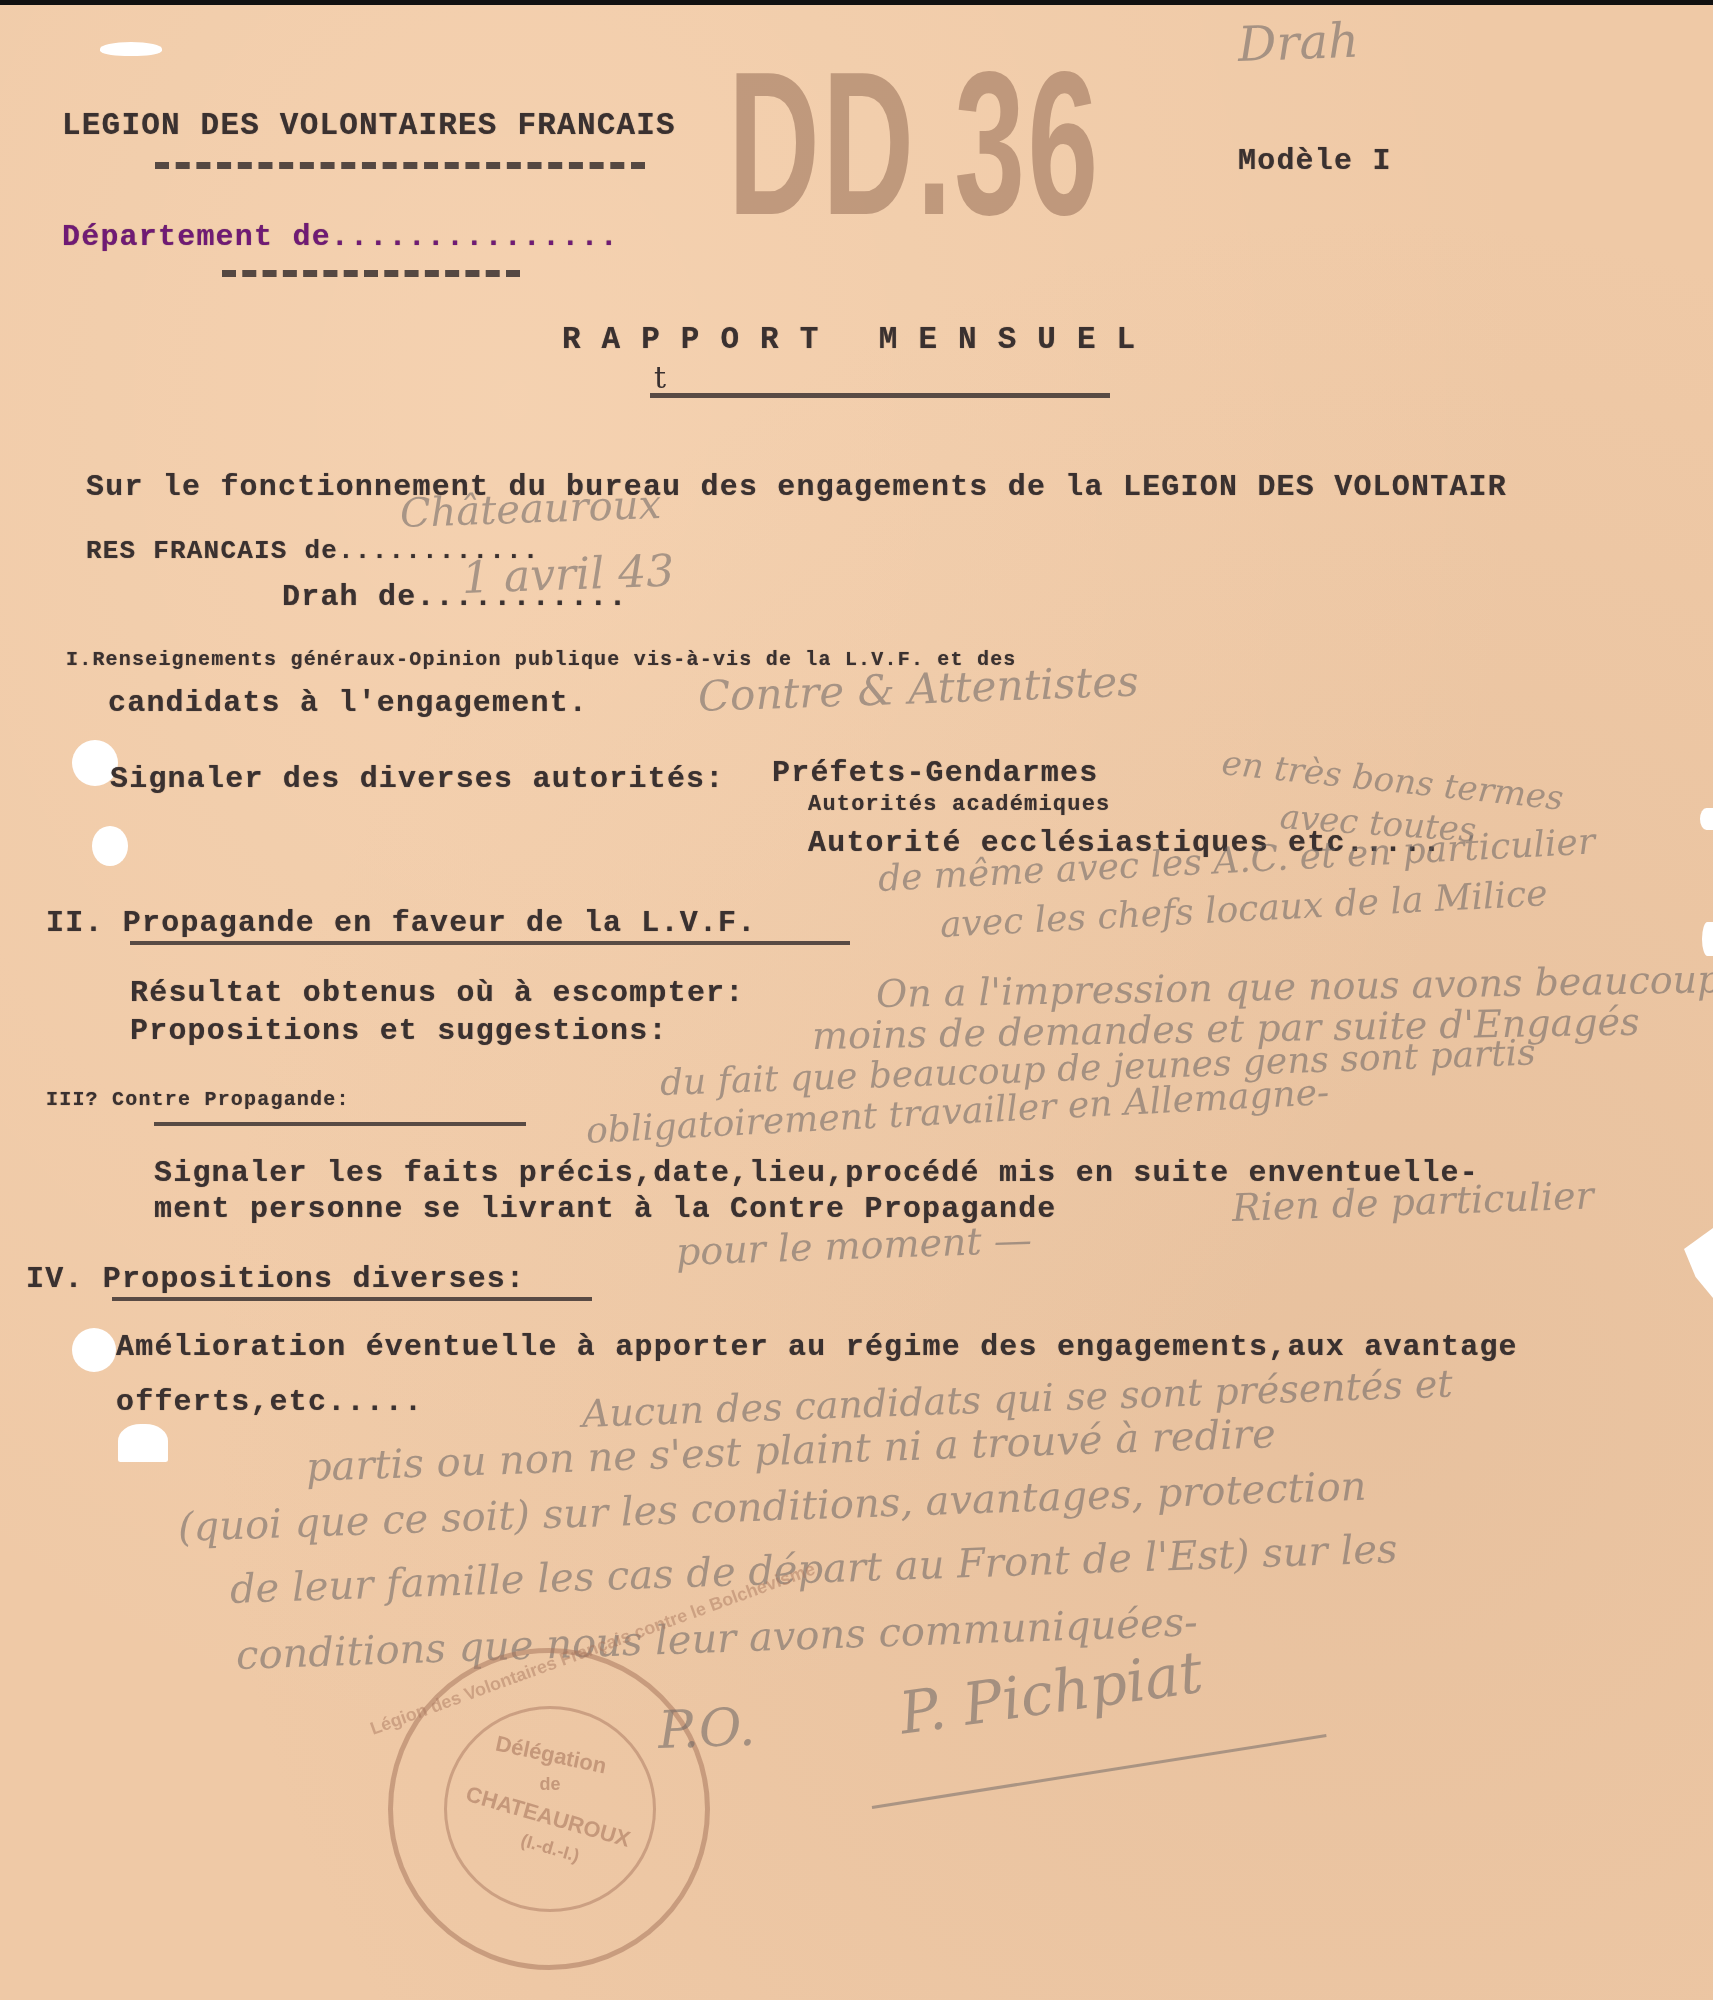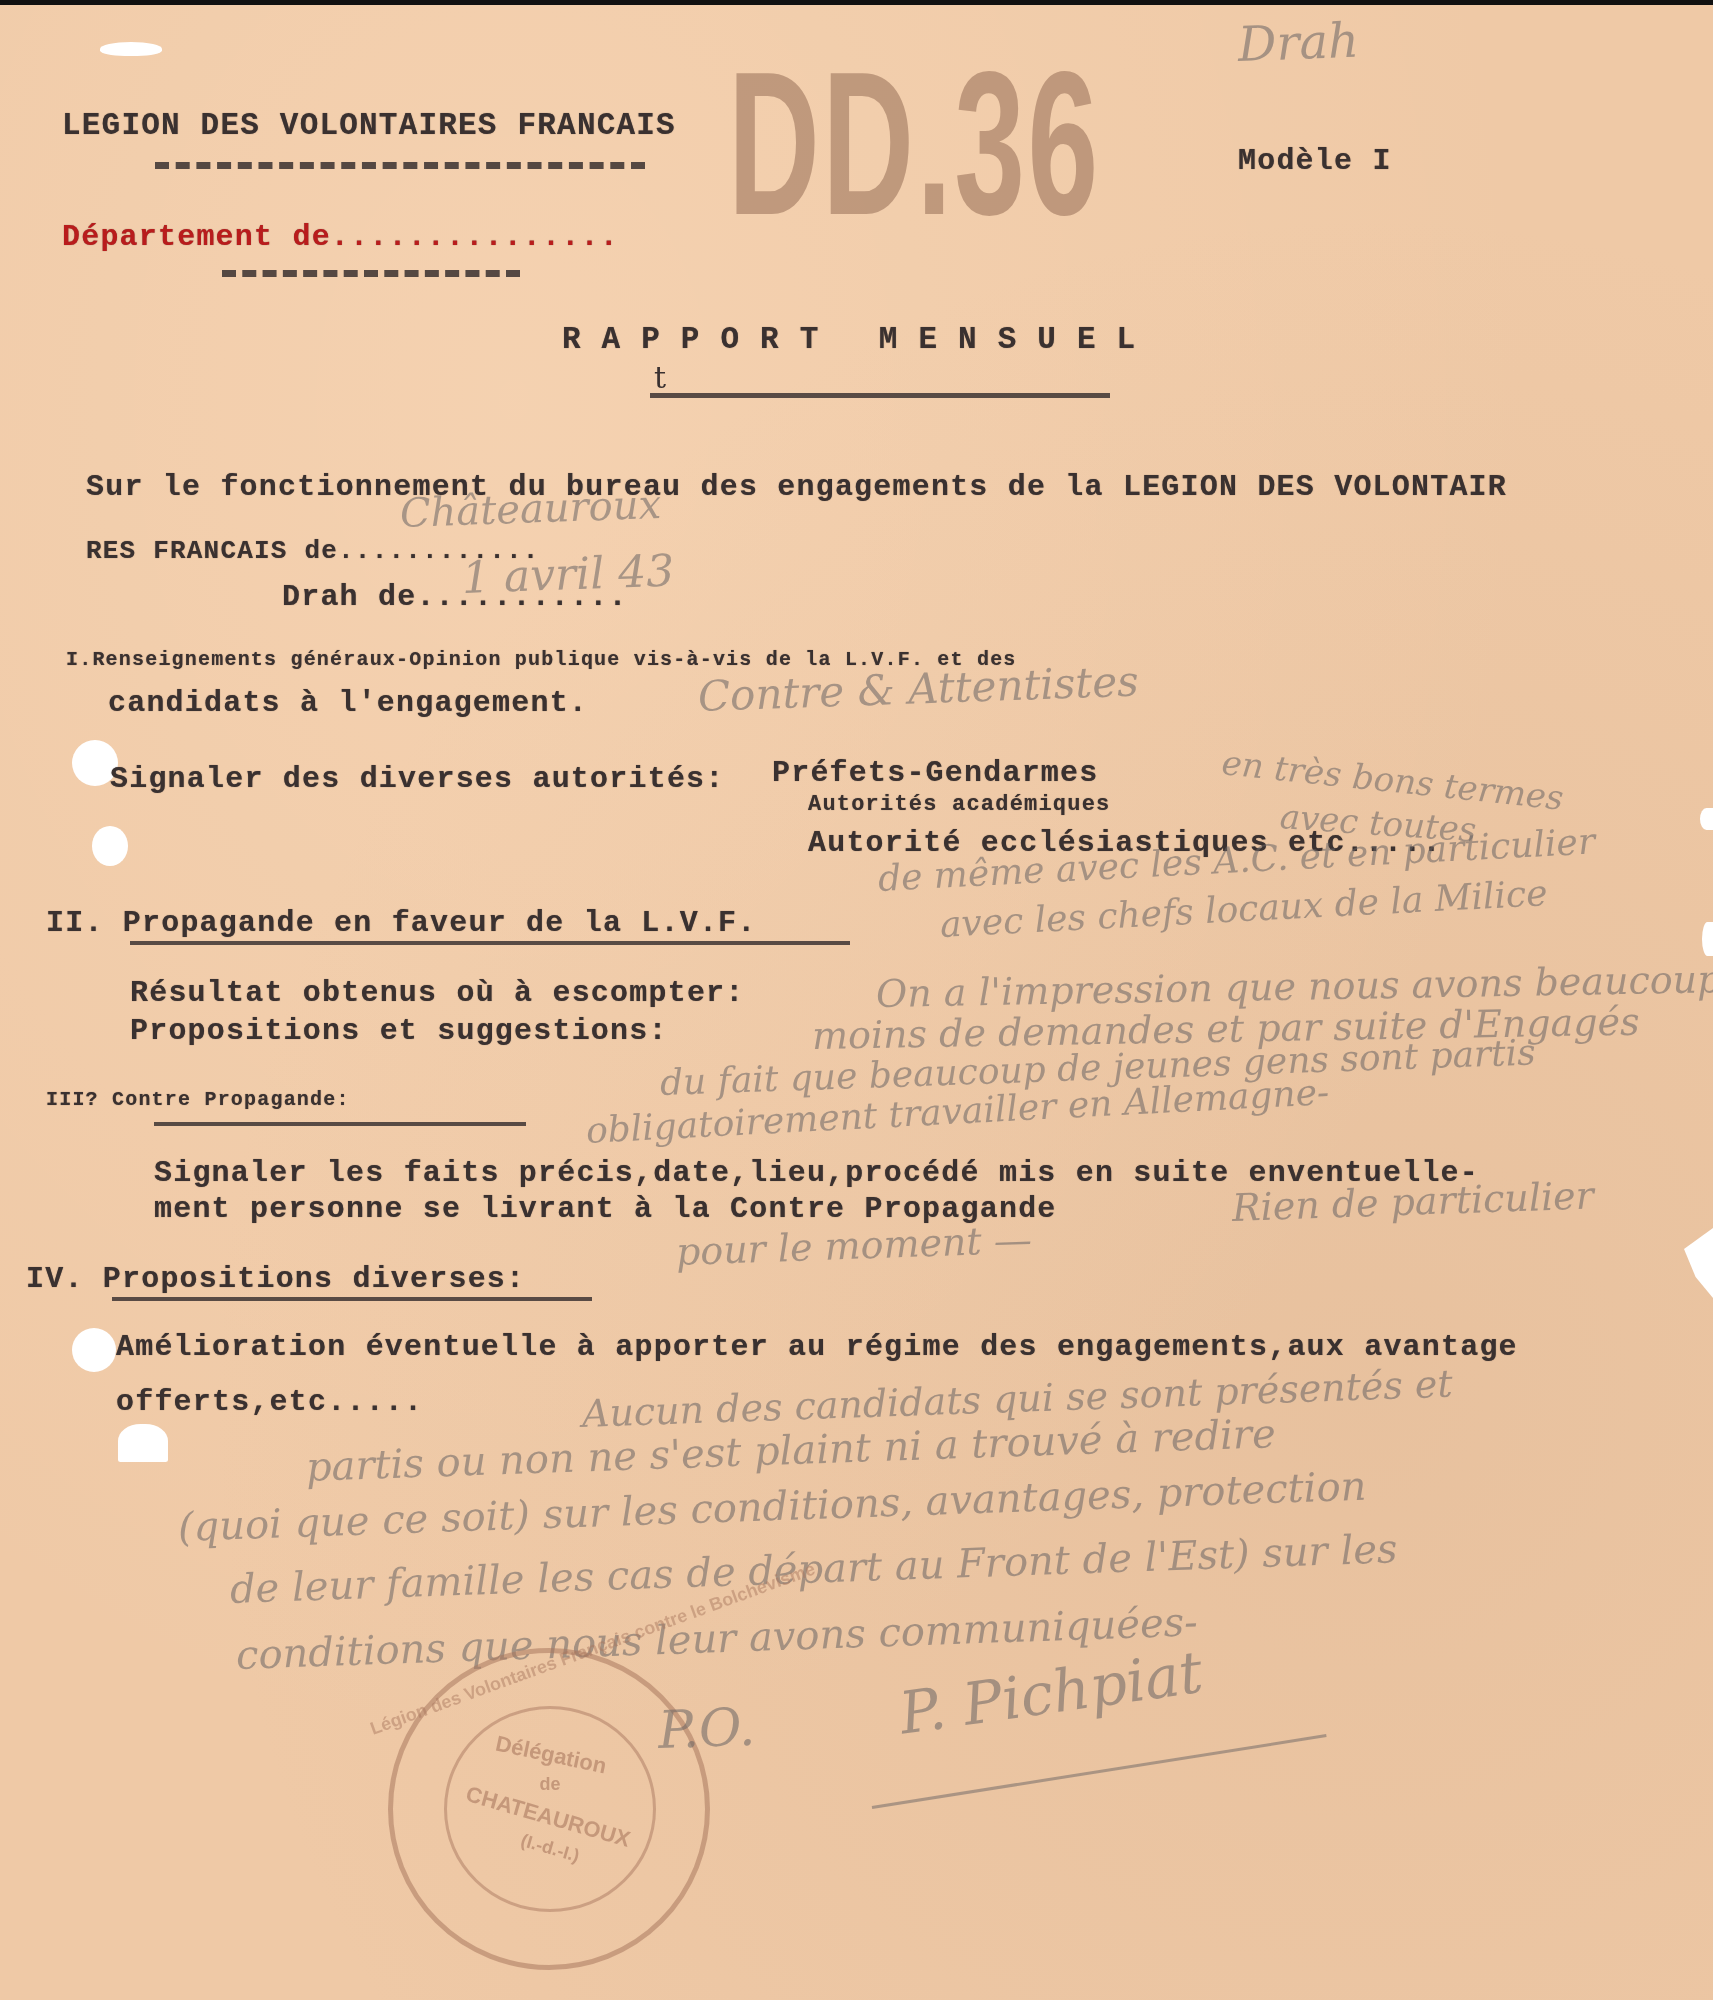--- a/index.html
+++ b/index.html
@@ -31,21 +31,21 @@
     .typed {
       position: absolute;
       white-space: pre;
       font-family: "Liberation Mono", "DejaVu Sans Mono", monospace;
       font-weight: bold;
       font-size: 30px;
       letter-spacing: 1.2px;
       color: #3a3130;
       text-shadow: 0 0 1px rgba(40,30,28,0.55);
     }
-    .typed.light { color: #b91c1c; }
+    .typed.light { color: #701a75; }
     .dash-rule {
       position: absolute;
       height: 0;
       border-top: 7px dashed #3a3130;
       opacity: 0.85;
     }
     .underline {
       position: absolute;
       height: 4px;
       background: #3d3432;

